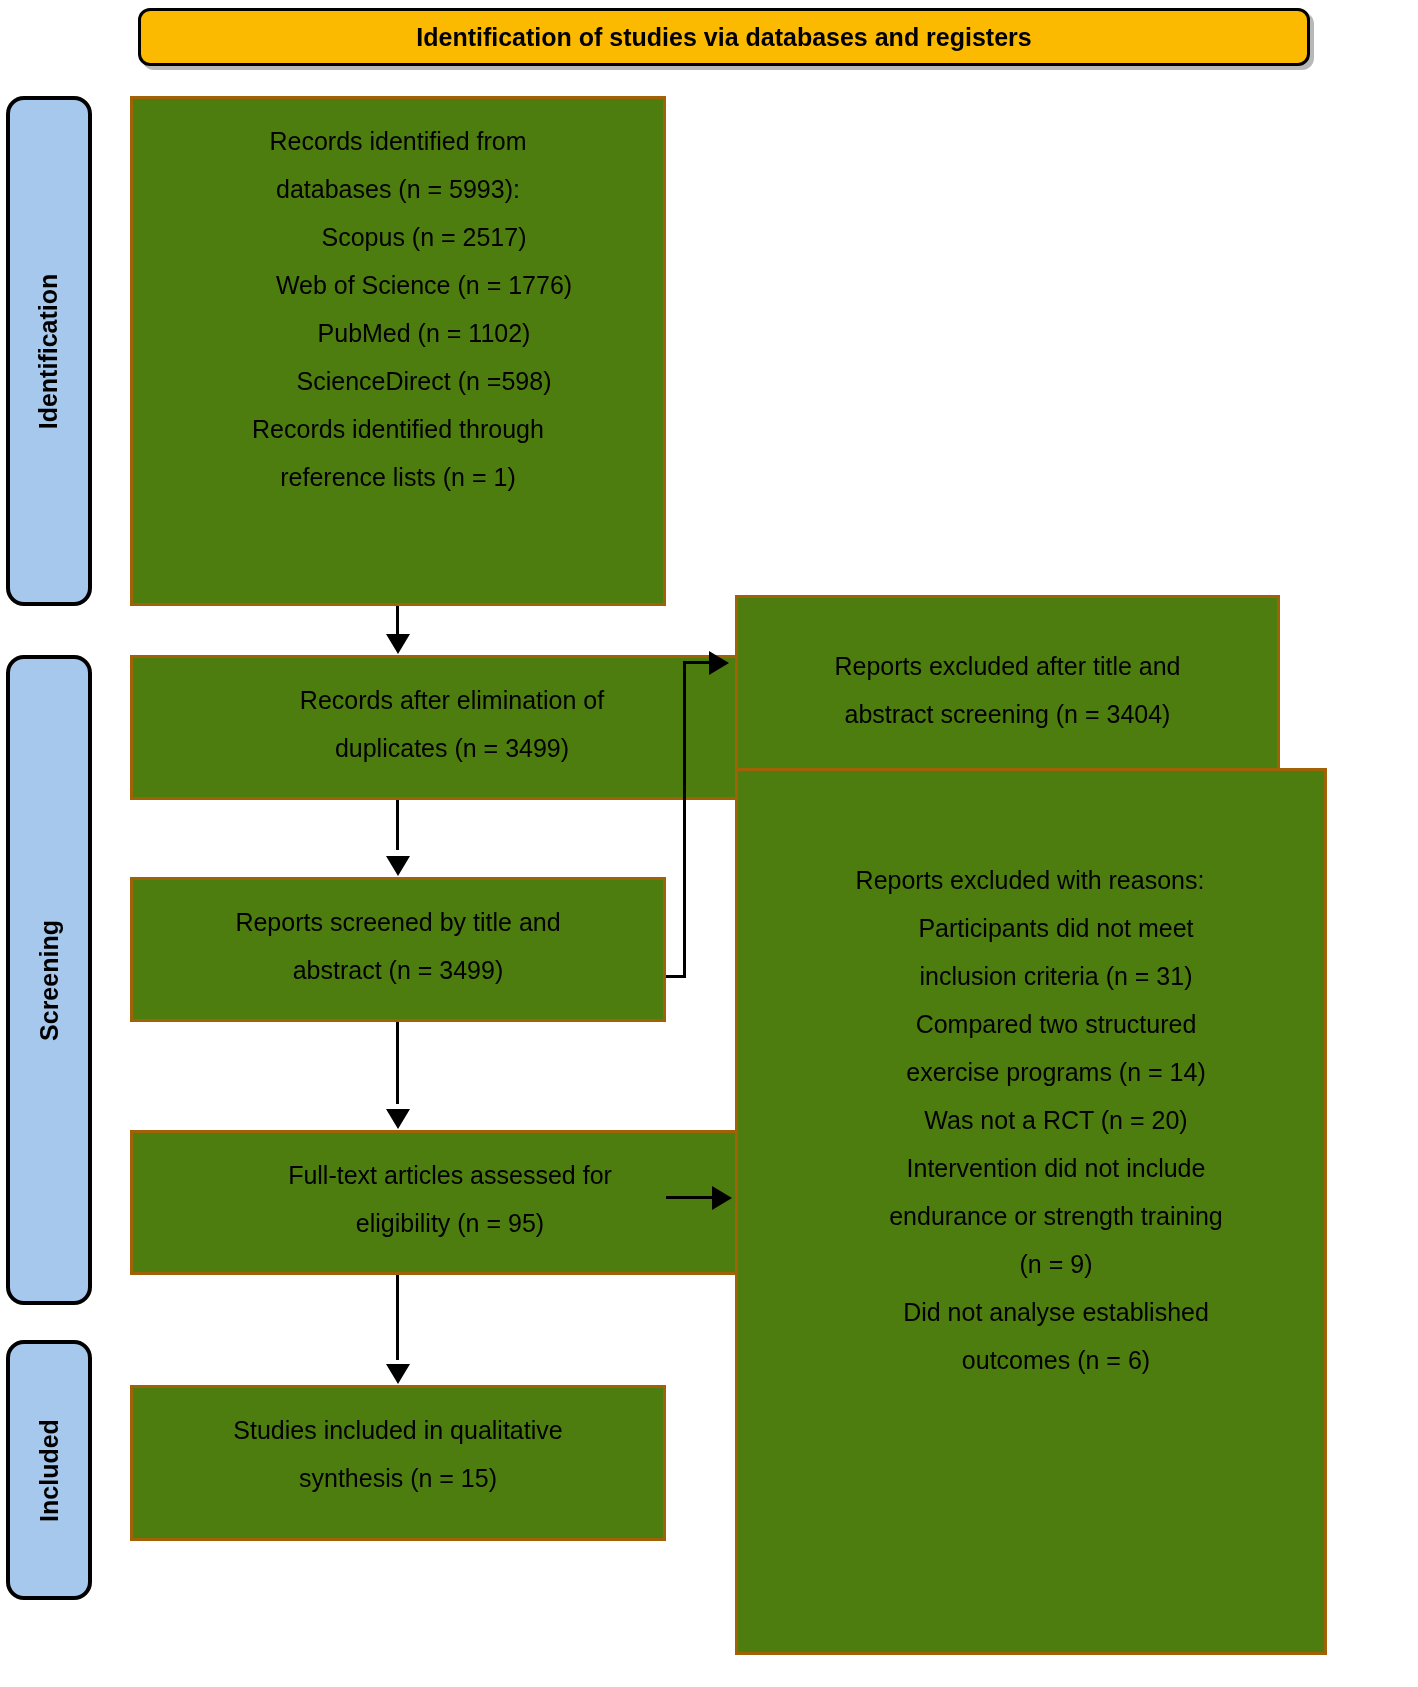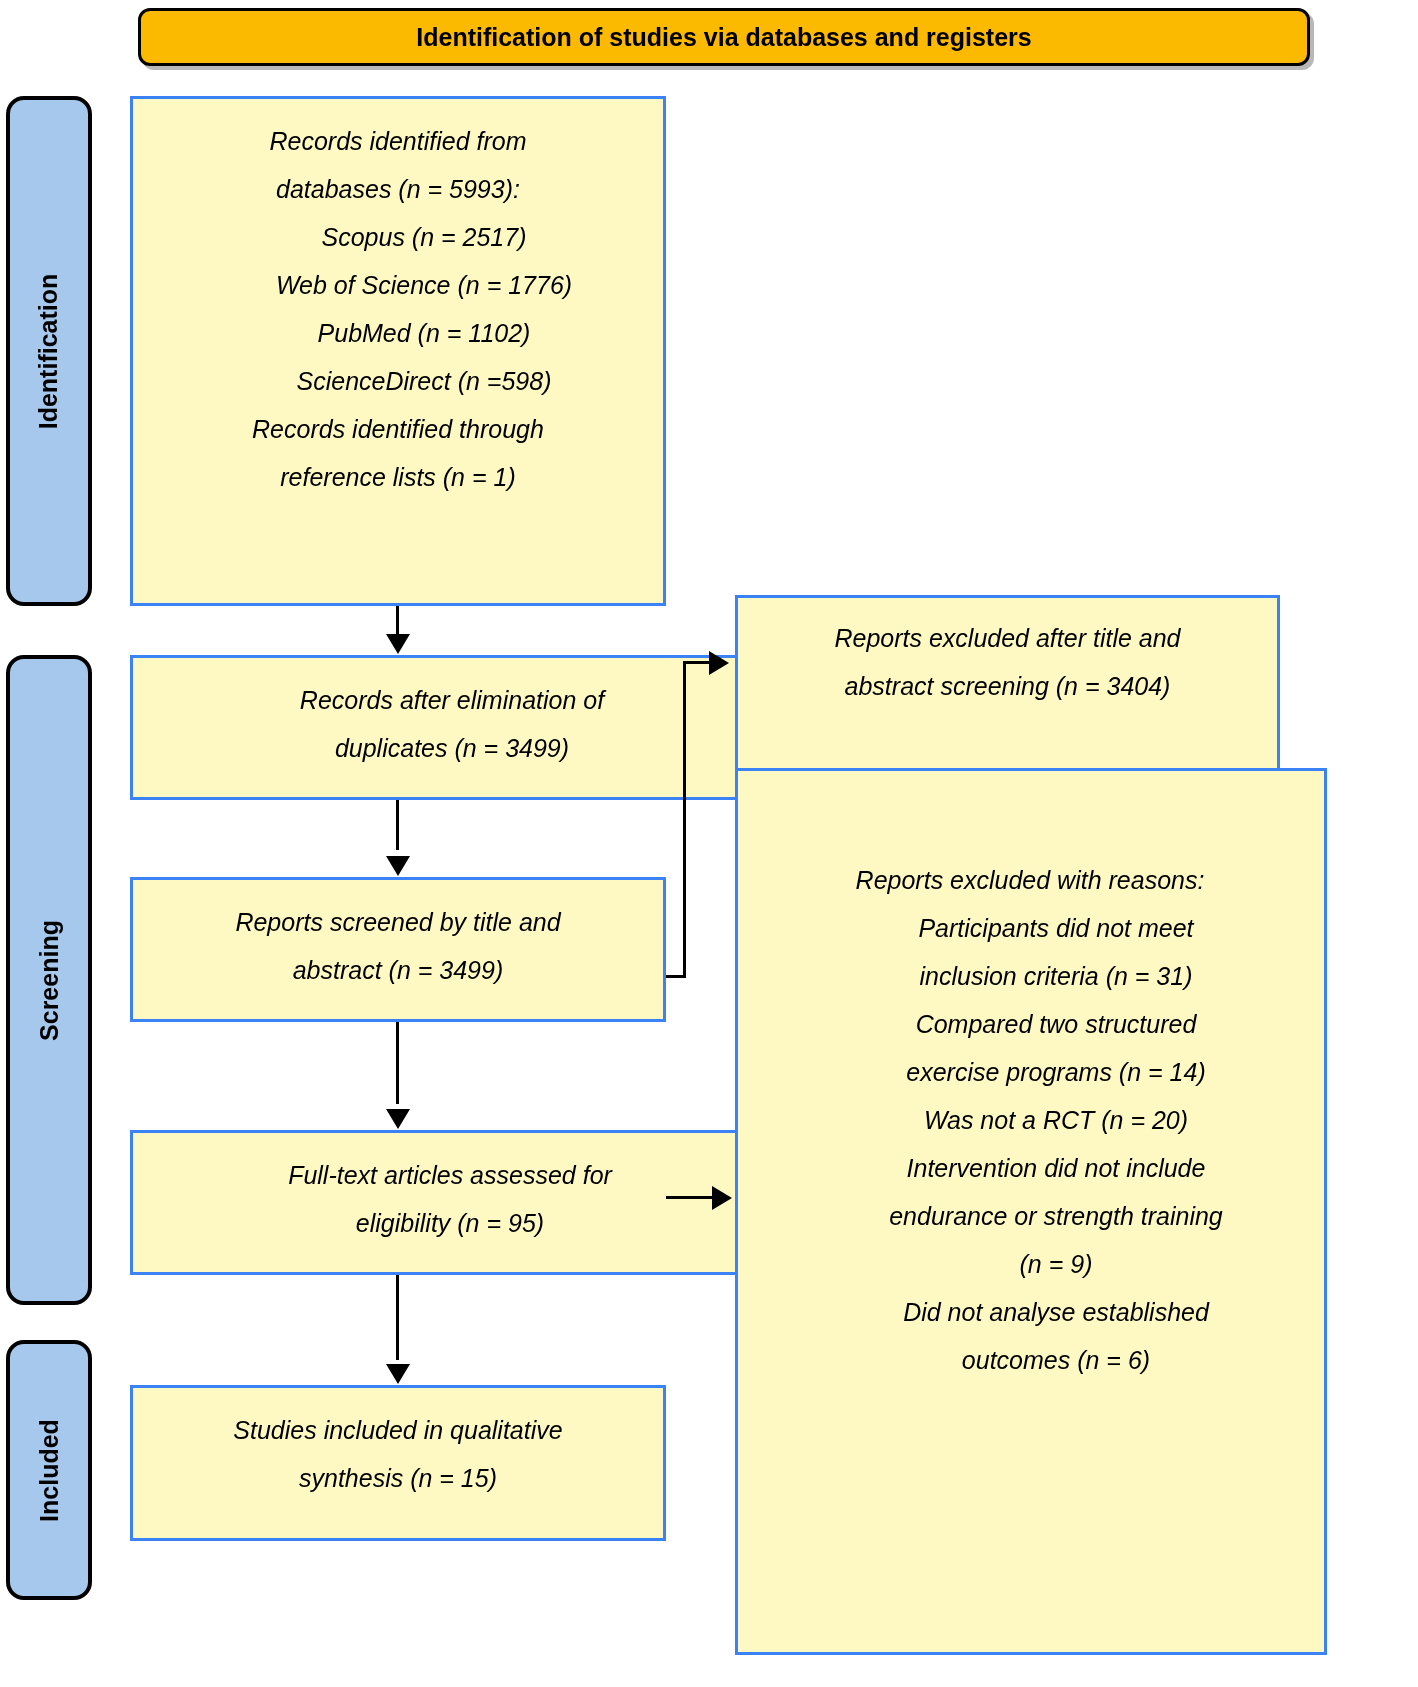--- a/index.html
+++ b/index.html
@@ -63,44 +63,43 @@
     font-weight: bold;
     color: #000000;
   }
   #stage-identification { top: 96px;  height: 510px; }
   #stage-screening      { top: 655px; height: 650px; }
   #stage-included       { top: 1340px; height: 260px; }
 
   
   .flow-box {
     position: absolute;
-    background: #fef9c3;
-    border: 3px solid #3b82f6;
+    background: #4d7c0f;
+    border: 3px solid #a16207;
     box-sizing: border-box;
     padding: 18px 22px;
-    font-style: italic;
   }
   .flow-box .box-text {
     font-size: 25px;
     line-height: 48px;
     color: #000000;
     white-space: pre-wrap;
     display: block;
   }
   .flow-box .box-text.indented {
     padding-left: 52px;
   }
 
   #box-identified      { left: 130px;  top: 96px;   width: 536px;  height: 510px; }
   #box-duplicates      { left: 130px;  top: 655px;  width: 644px;  height: 145px; }
   #box-screened        { left: 130px;  top: 877px;  width: 536px;  height: 145px; }
   #box-fulltext        { left: 130px;  top: 1130px; width: 640px;  height: 145px; }
   #box-included        { left: 130px;  top: 1385px; width: 536px;  height: 156px; }
 
-  #box-excluded-title  { left: 735px;  top: 595px;  width: 545px;  height: 180px; padding-top: 16px;}
+  #box-excluded-title  { left: 735px;  top: 595px;  width: 545px;  height: 180px; padding-top: 44px;}
   #box-excluded-reasons{ left: 735px;  top: 768px;  width: 592px;  height: 887px; padding-top: 85px; padding-left: 20px;}
 
   
   .conn-line {
     position: absolute;
     background: #000000;
   }
   .conn-v { width: 3px; }
   .conn-h { height: 3px; }
 

